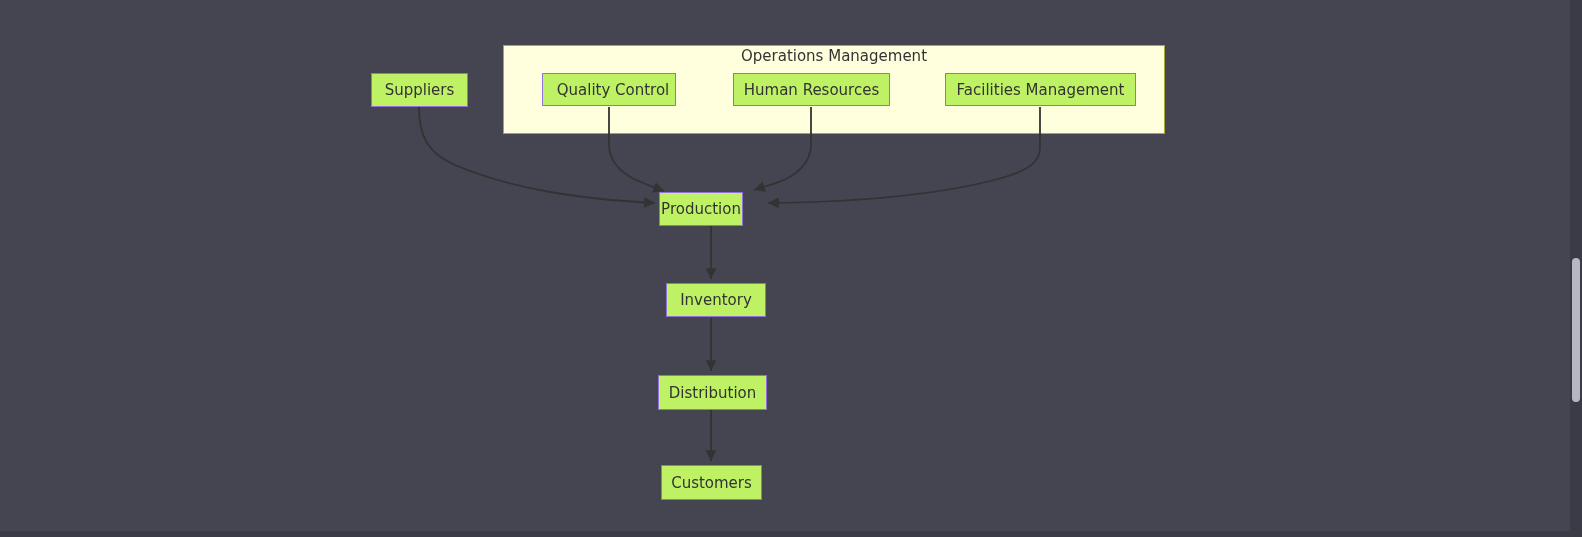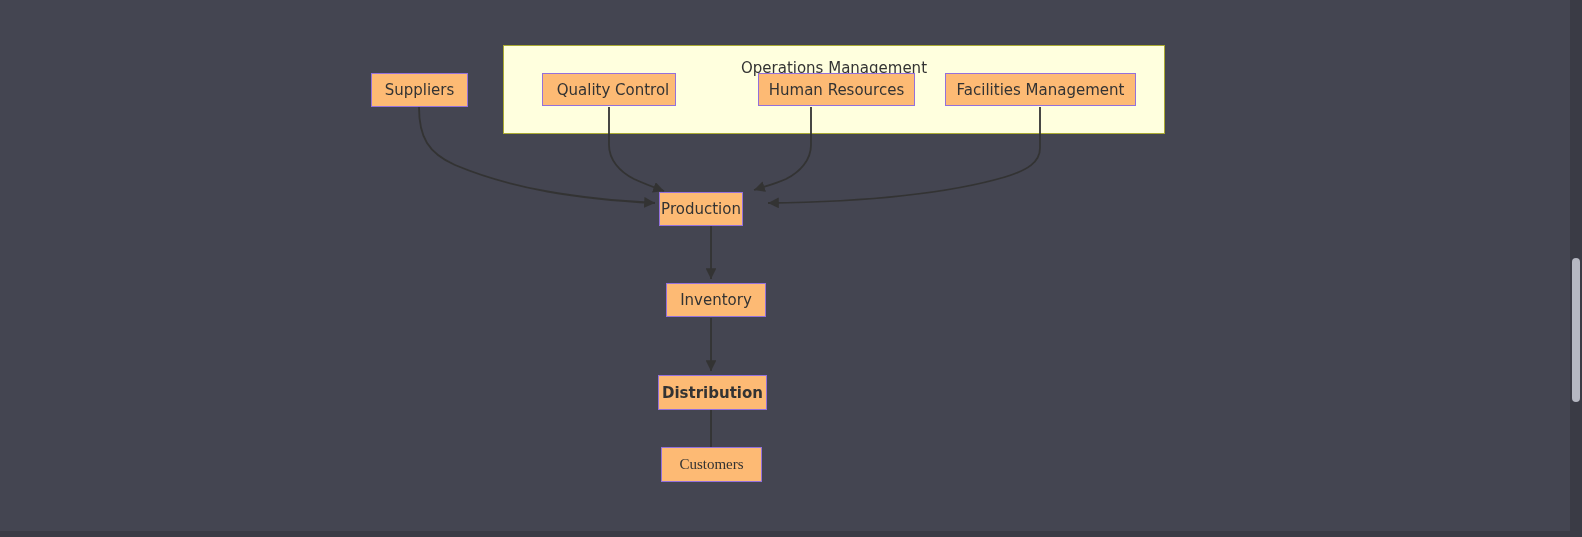--- a/index.html
+++ b/index.html
@@ -19,58 +19,58 @@
   
   .cluster {
     position: absolute;
     left: 503px; top: 45px;
     width: 662px; height: 89px;
     box-sizing: border-box;
     background: #ffffde;
     border: 1px solid #aaaa33;
   }
   .cluster-title {
-    margin-top: 13px;
+    margin-top: 1px;
     text-align: center;
     font-size: 15px;
     color: #333333;
   }
   
   svg.edges {
     position: absolute;
     left: 0; top: 0;
     width: 1582px; height: 537px;
     pointer-events: none;
   }
   svg.edges path.edge {
     fill: none;
     stroke: #333333;
     stroke-width: 1.8px;
   }
   
   .node {
     position: absolute;
     box-sizing: border-box;
-    background: #fdba74;
+    background: #bef264;
     border: 1.5px solid #9370db;
     color: #333333;
     font-size: 15px;
     display: flex;
     align-items: center;
     justify-content: center;
     white-space: nowrap;
   }
   .n-suppliers            { left: 371px; top: 73px;  width: 97px;  height: 34px; }
   .n-quality-control      { left: 542px; top: 73px;  width: 134px; height: 33px; padding-left: 8px; }
-  .n-human-resources      { left: 733px; top: 73px;  width: 157px; height: 33px; margin-left: 25px; }
+  .n-human-resources      { left: 733px; top: 73px;  width: 157px; height: 33px; }
   .n-facilities-management{ left: 945px; top: 73px;  width: 191px; height: 33px; }
   .n-production           { left: 659px; top: 192px; width: 84px; height: 34px; }
   .n-inventory            { left: 666px; top: 283px; width: 100px;  height: 34px; }
-  .n-distribution         { left: 658px; top: 375px; width: 109px; height: 35px; font-weight: bold; }
-  .n-customers            { left: 661px; top: 447px; width: 101px; height: 35px; font-family: Liberation Serif, serif; }
+  .n-distribution         { left: 658px; top: 375px; width: 109px; height: 35px; }
+  .n-customers            { left: 661px; top: 465px; width: 101px; height: 35px; }
   
   .vscroll-track {
     position: absolute;
     right: 0; top: 0;
     width: 12px; height: 537px;
     background: #3a3b45;
   }
   .vscroll-thumb {
     position: absolute;
     left: 2px; top: 258px;

